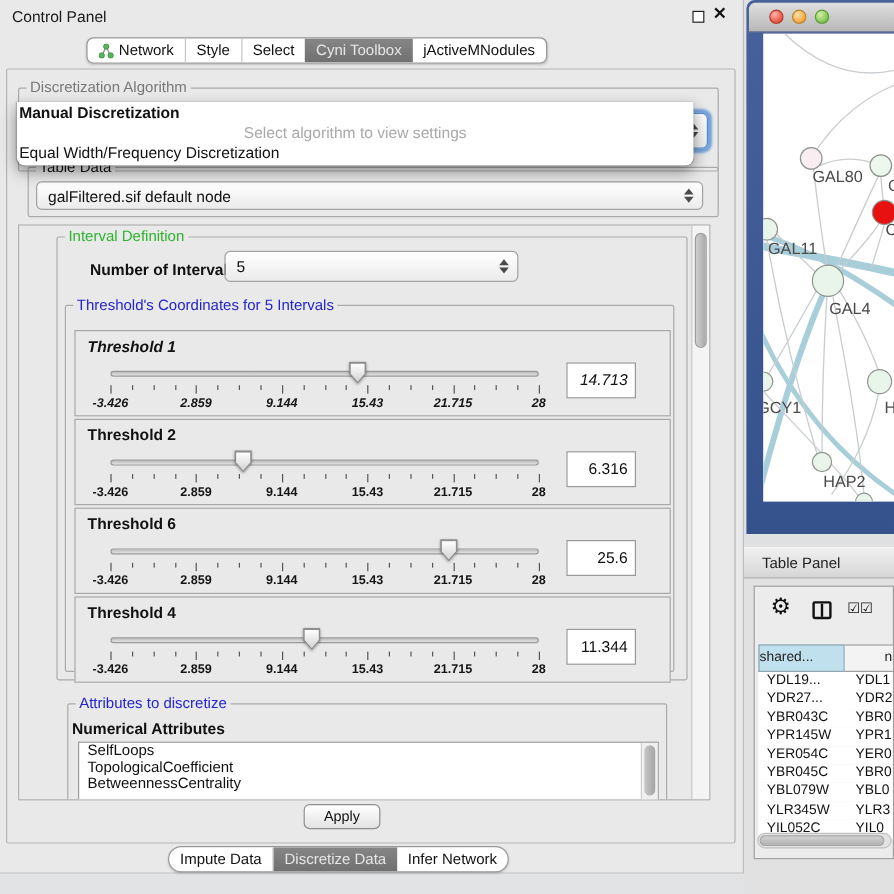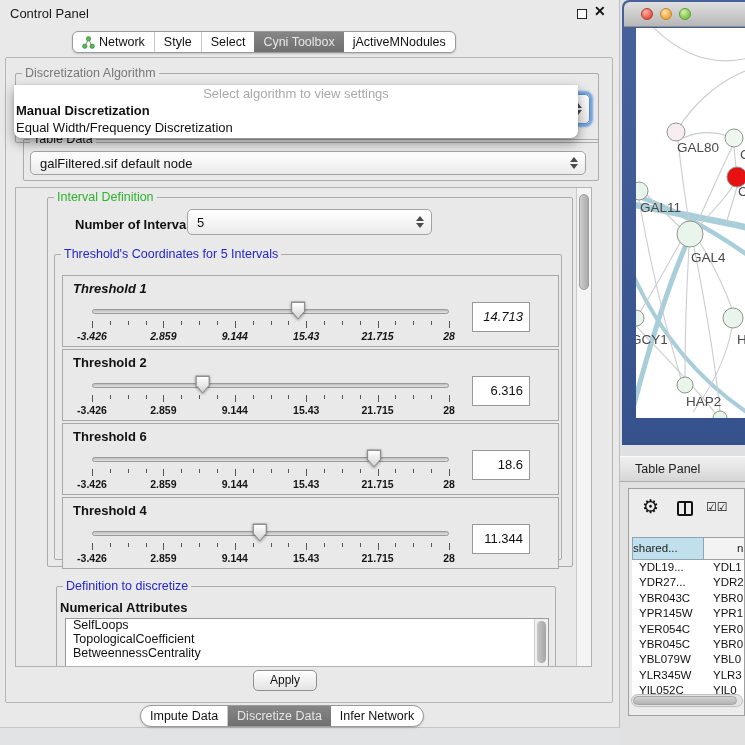--- a/index.html
+++ b/index.html
@@ -170,22 +170,22 @@
       <div class="glabel lab-gray">Discretization Algorithm</div>
       <div class="combo focused" style="left:6px; top:20px; width:568px; height:30px;">
         <div class="spin">
             <div class="up"></div>
             <div class="dn"></div>
           </div>
       </div>
     </div>
 
     <div class="algo-popup">
+      <div class="pop-row pop-bold">Manual Discretization</div>
       <div class="pop-row pop-placeholder">Select algorithm to view settings</div>
-      <div class="pop-row pop-bold">Manual Discretization</div>
       <div class="pop-row">Equal Width/Frequency Discretization</div>
     </div>
 
     <div class="group" style="left:17px; top:81px; width:576px; height:42px;">
       <div class="glabel">Table Data</div>
       <div class="combo" style="left:6px; top:11px; width:556px; height:24px;">
         <div class="val">galFiltered.sif default node</div>
         <div class="spin">
             <div class="up"></div>
             <div class="dn"></div>
@@ -308,21 +308,21 @@
                 <div class="tick" style="left: 332.45px;"></div>
                 <div class="tick" style="left: 350.3px;"></div>
                 <div class="tick" style="left: 368.15px;"></div>
                 <div class="tick major" style="left: 386px;"></div>
                 <div class="tlabel" style="left: 29px;">-3.426</div>
                 <div class="tlabel" style="left: 100.4px;">2.859</div>
                 <div class="tlabel" style="left: 171.8px;">9.144</div>
                 <div class="tlabel" style="left: 243.2px;">15.43</div>
                 <div class="tlabel" style="left: 314.6px;">21.715</div>
                 <div class="tlabel" style="left: 386px;">28</div>
-                <div class="th-value">18.6</div>
+                <div class="th-value">25.6</div>
               </div>
               <div class="th-box" style="top: 242px;">
                 <div class="th-label">Threshold 4</div>
                 <div class="th-track"></div>
                 <div class="th-handle" style="left: 188.288px;">
                   <div class="hb"></div>
                   <div class="hf"></div>
                 </div>
                 <div class="tick major" style="left: 29px;"></div>
                 <div class="tick" style="left: 46.85px;"></div>
@@ -351,21 +351,21 @@
                 <div class="tlabel" style="left: 243.2px;">15.43</div>
                 <div class="tlabel" style="left: 314.6px;">21.715</div>
                 <div class="tlabel" style="left: 386px;">28</div>
                 <div class="th-value">11.344</div>
               </div>
             </div>
         </div>
       </div>
 
       <div class="group" style="left:40px; top:398px; width:500px; height:95px;">
-        <div class="glabel lab-blue">Definition to discretize</div>
+        <div class="glabel lab-blue">Attributes to discretize</div>
         <div class="bold13" style="position:absolute; left:3px; top:13px;">Numerical Attributes</div>
         <div class="attr-list">
           <div id="attr-items">
               <div class="attr-item">SelfLoops</div>
               <div class="attr-item">TopologicalCoefficient</div>
               <div class="attr-item">BetweennessCentrality</div>
             </div>
           <div class="list-scroll">
             <div class="list-thumb"></div>
           </div>

